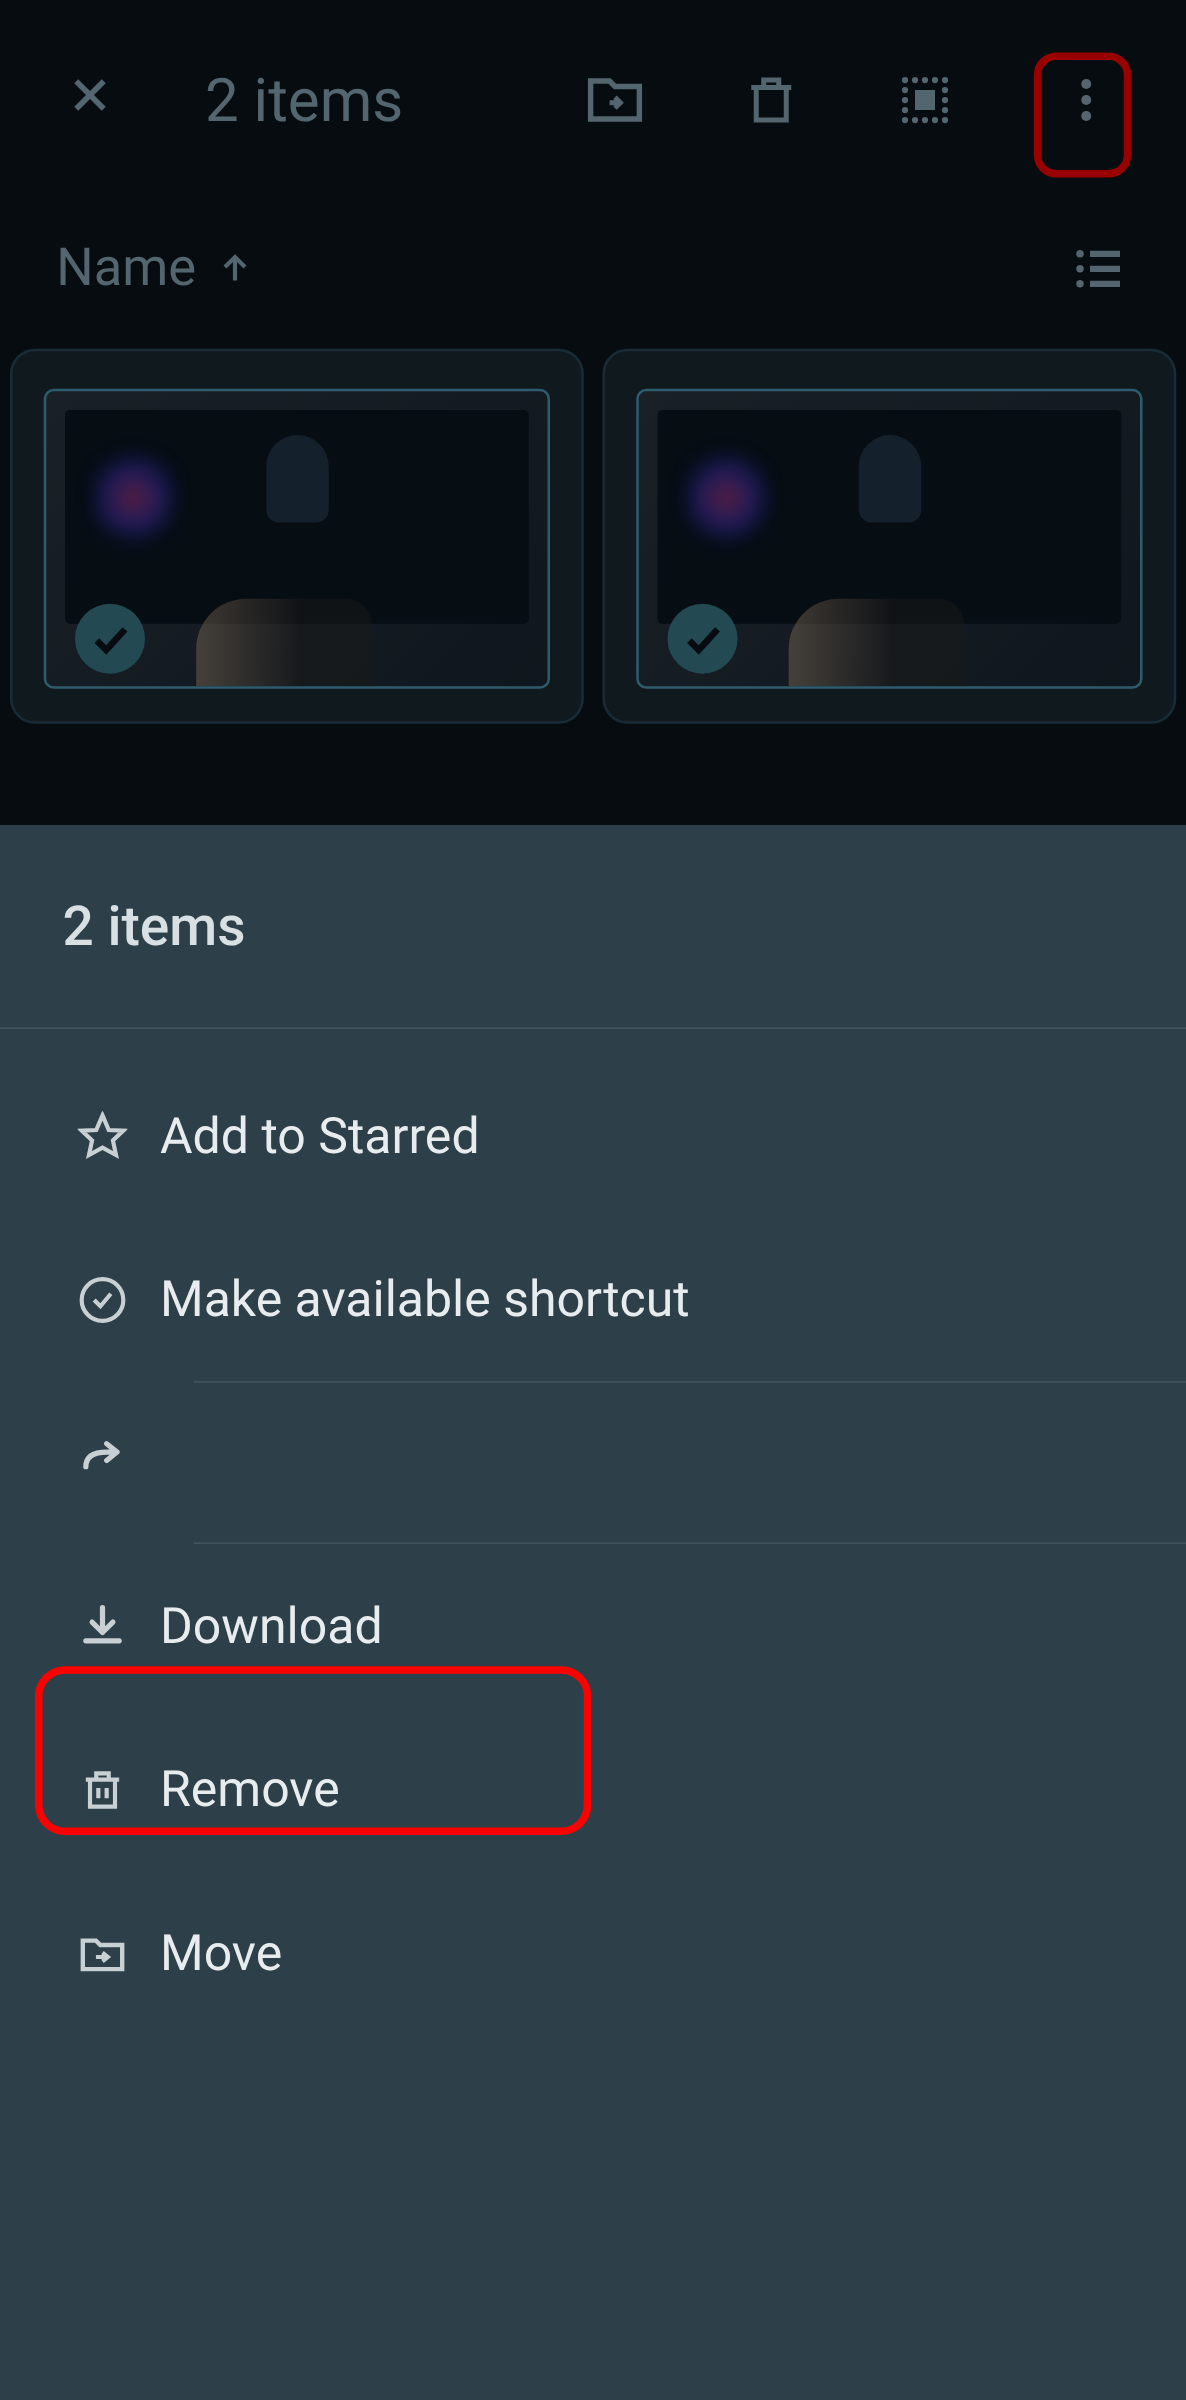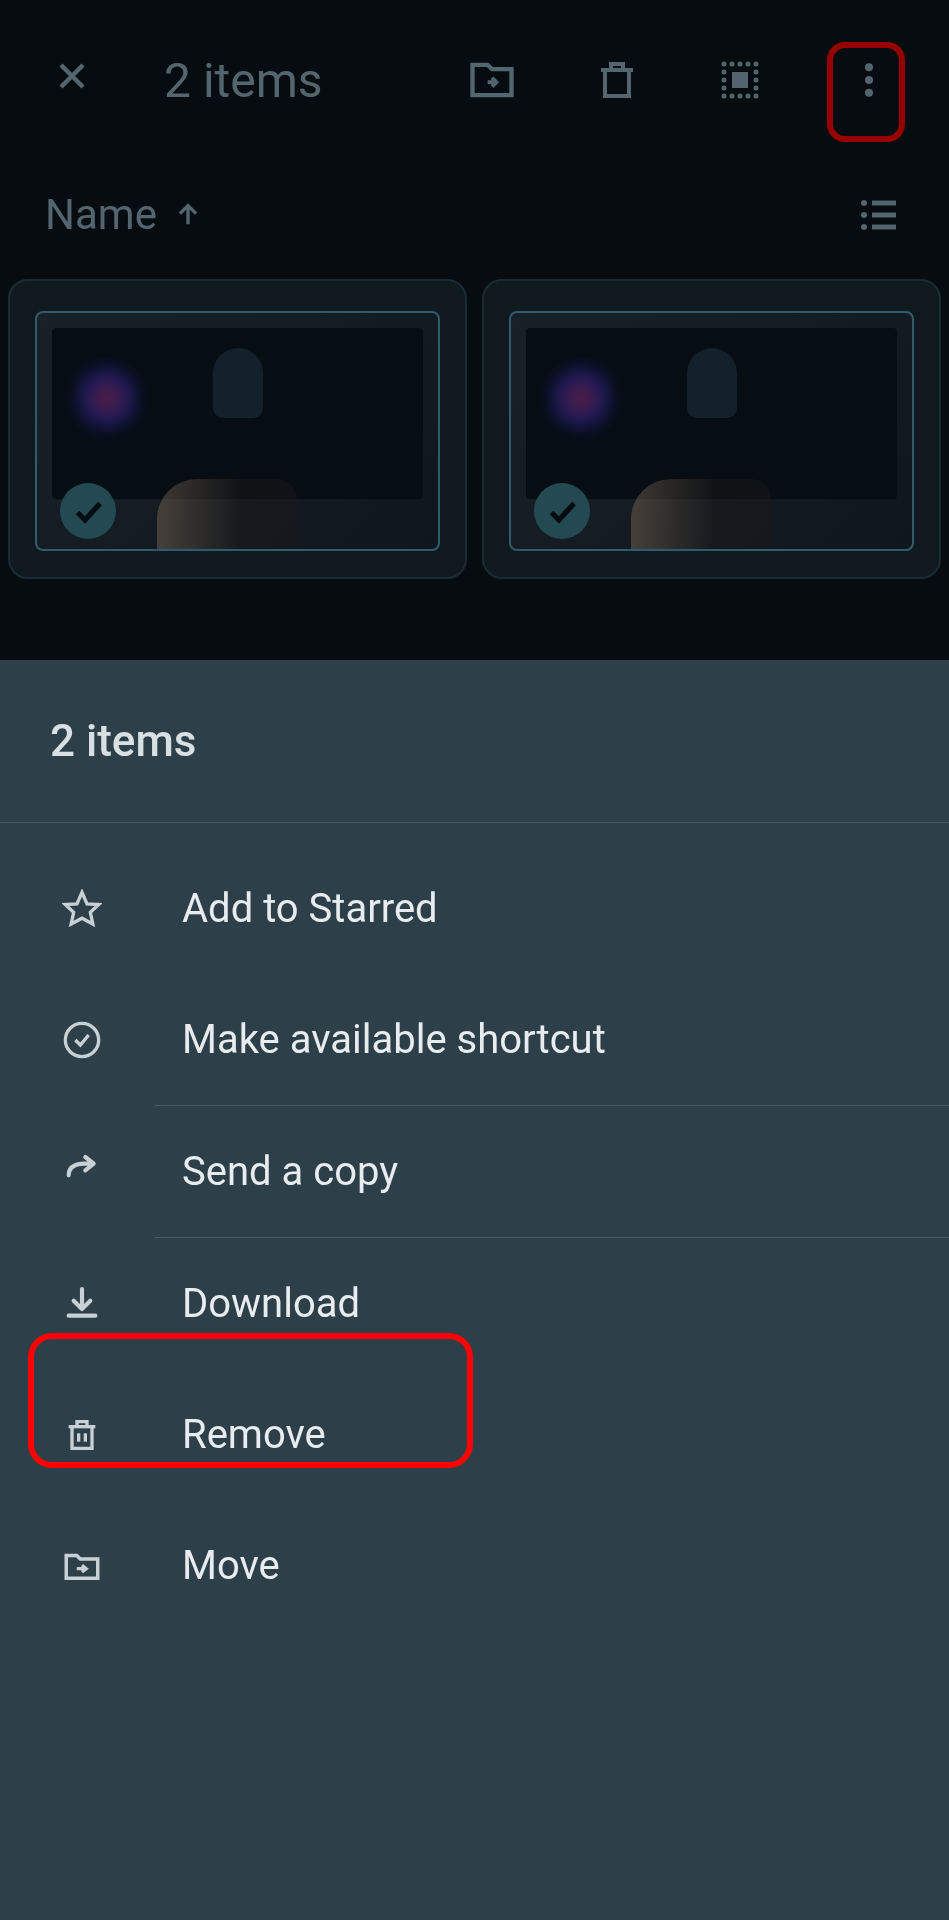--- a/index.html
+++ b/index.html
@@ -188,21 +188,21 @@
     }
     
     .menu-list {
       padding-top: 20px;
     }
     
     .menu-item {
       display: flex;
       align-items: center;
       padding: 42px 60px;
-      gap: 78px;
+      gap: 24px;
       position: relative;
     }
     
     .menu-icon {
       width: 44px;
       height: 44px;
       color: #c8d0d4;
       display: flex;
       align-items: center;
       justify-content: center;
@@ -356,21 +356,20 @@
     </div>
 
     <div class="menu-divider"></div>
 
     <div class="menu-item">
       <div class="menu-icon">
         <svg width="40" height="40" viewBox="0 0 24 24" fill="none" stroke="currentColor" stroke-width="2.5">
           <path d="M4 14 C 4 9, 8 7, 14 7 L18 7 M14 3 L19 7 L14 11" stroke-linejoin="round" stroke-linecap="round"></path>
         </svg>
       </div>
-      <div class="menu-label">Send a copy</div>
     </div>
 
     <div class="menu-divider"></div>
 
     <div class="menu-item">
       <div class="menu-icon">
         <svg width="40" height="40" viewBox="0 0 24 24" fill="none" stroke="currentColor" stroke-width="2.5">
           <path d="M12 3 L12 14 M7 10 L12 15 L17 10 M4 19 L20 19" stroke-linecap="round" stroke-linejoin="round"></path>
         </svg>
       </div>

